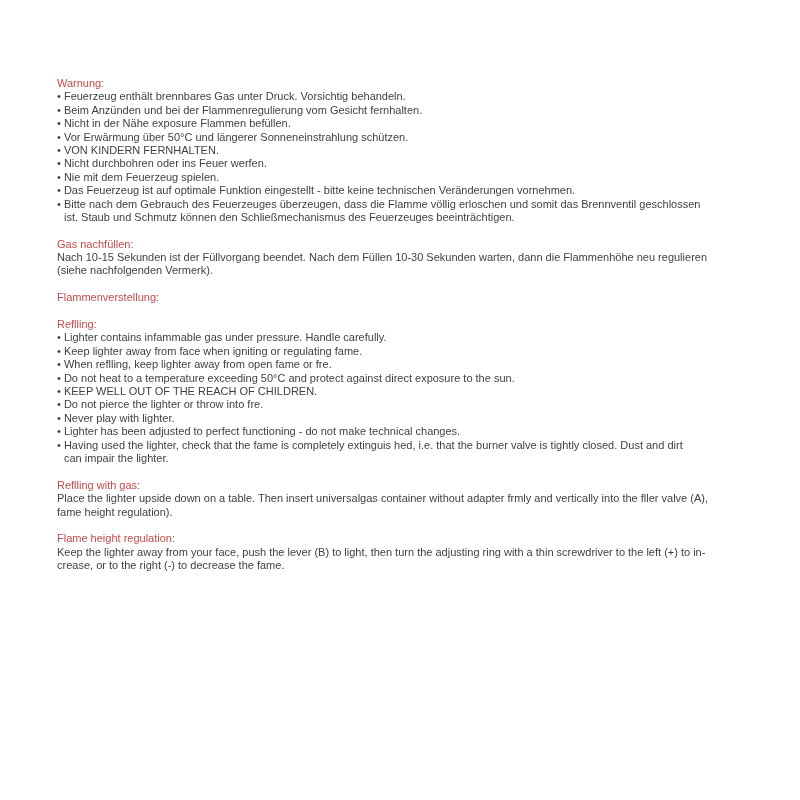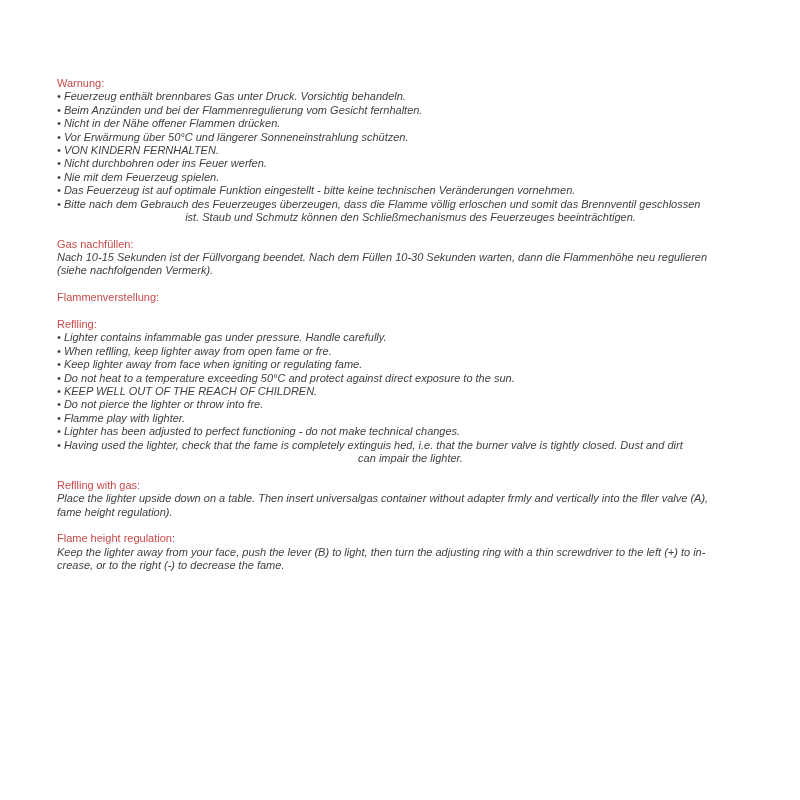--- a/index.html
+++ b/index.html
@@ -33,38 +33,36 @@
     height: 13.4px;
     color: var(--heading, #c64a4a);
     white-space: pre;
   }
   .line {
     font-size: 11px;
     line-height: 13.4px;
     height: 13.4px;
     color: var(--text, #3f3f3f);
     white-space: pre;
-    font-style: italic;
   }
   .line.cont {
     padding-left: 7px;
-    text-align: center;
   }
 </style>
 </head>
 <body>
 
 <div class="page">
   <div class="text-block">
 
     <div class="section">
       <div class="heading">Warnung:</div>
       <div class="line">• Feuerzeug enthält brennbares Gas unter Druck. Vorsichtig behandeln.</div>
       <div class="line">• Beim Anzünden und bei der Flammenregulierung vom Gesicht fernhalten.</div>
-      <div class="line">• Nicht in der Nähe offener Flammen drücken.</div>
+      <div class="line">• Nicht in der Nähe exposure Flammen befüllen.</div>
       <div class="line">• Vor Erwärmung über 50°C und längerer Sonneneinstrahlung schützen.</div>
       <div class="line">• VON KINDERN FERNHALTEN.</div>
       <div class="line">• Nicht durchbohren oder ins Feuer werfen.</div>
       <div class="line">• Nie mit dem Feuerzeug spielen.</div>
       <div class="line">• Das Feuerzeug ist auf optimale Funktion eingestellt - bitte keine technischen Veränderungen vornehmen.</div>
       <div class="line">• Bitte nach dem Gebrauch des Feuerzeuges überzeugen, dass die Flamme völlig erloschen und somit das Brennventil geschlossen</div>
       <div class="line cont">ist. Staub und Schmutz können den Schließmechanismus des Feuerzeuges beeinträchtigen.</div>
     </div>
 
     <div class="section">
@@ -73,26 +71,26 @@
       <div class="line">(siehe nachfolgenden Vermerk).</div>
     </div>
 
     <div class="section">
       <div class="heading">Flammenverstellung:</div>
     </div>
 
     <div class="section">
       <div class="heading">Reflling:</div>
       <div class="line">• Lighter contains infammable gas under pressure. Handle carefully.</div>
+      <div class="line">• Keep lighter away from face when igniting or regulating fame.</div>
       <div class="line">• When reflling, keep lighter away from open fame or fre.</div>
-      <div class="line">• Keep lighter away from face when igniting or regulating fame.</div>
       <div class="line">• Do not heat to a temperature exceeding 50°C and protect against direct exposure to the sun.</div>
       <div class="line">• KEEP WELL OUT OF THE REACH OF CHILDREN.</div>
       <div class="line">• Do not pierce the lighter or throw into fre.</div>
-      <div class="line">• Flamme play with lighter.</div>
+      <div class="line">• Never play with lighter.</div>
       <div class="line">• Lighter has been adjusted to perfect functioning - do not make technical changes.</div>
       <div class="line">• Having used the lighter, check that the fame is completely extinguis hed, i.e. that the burner valve is tightly closed. Dust and dirt</div>
       <div class="line cont">can impair the lighter.</div>
     </div>
 
     <div class="section">
       <div class="heading">Reflling with gas:</div>
       <div class="line">Place the lighter upside down on a table. Then insert universalgas container without adapter frmly and vertically into the fller valve (A),</div>
       <div class="line">fame height regulation).</div>
     </div>

